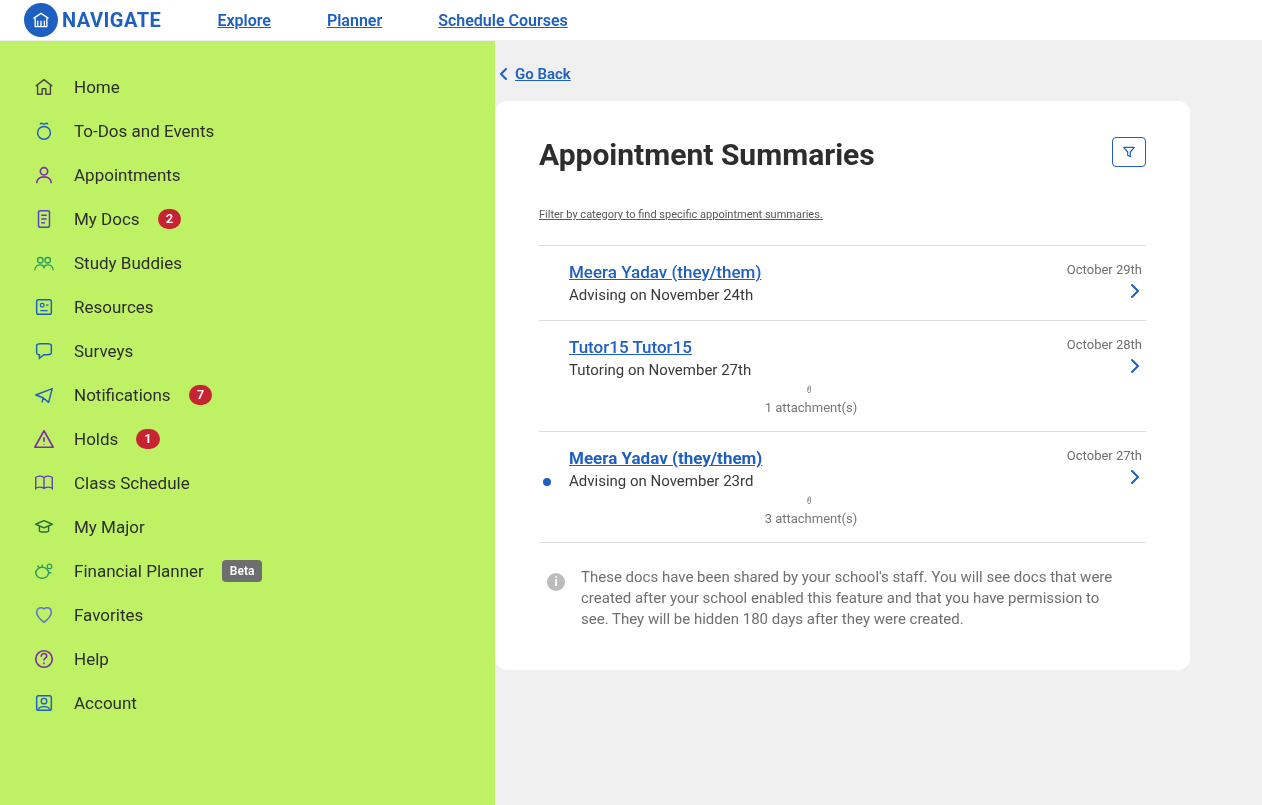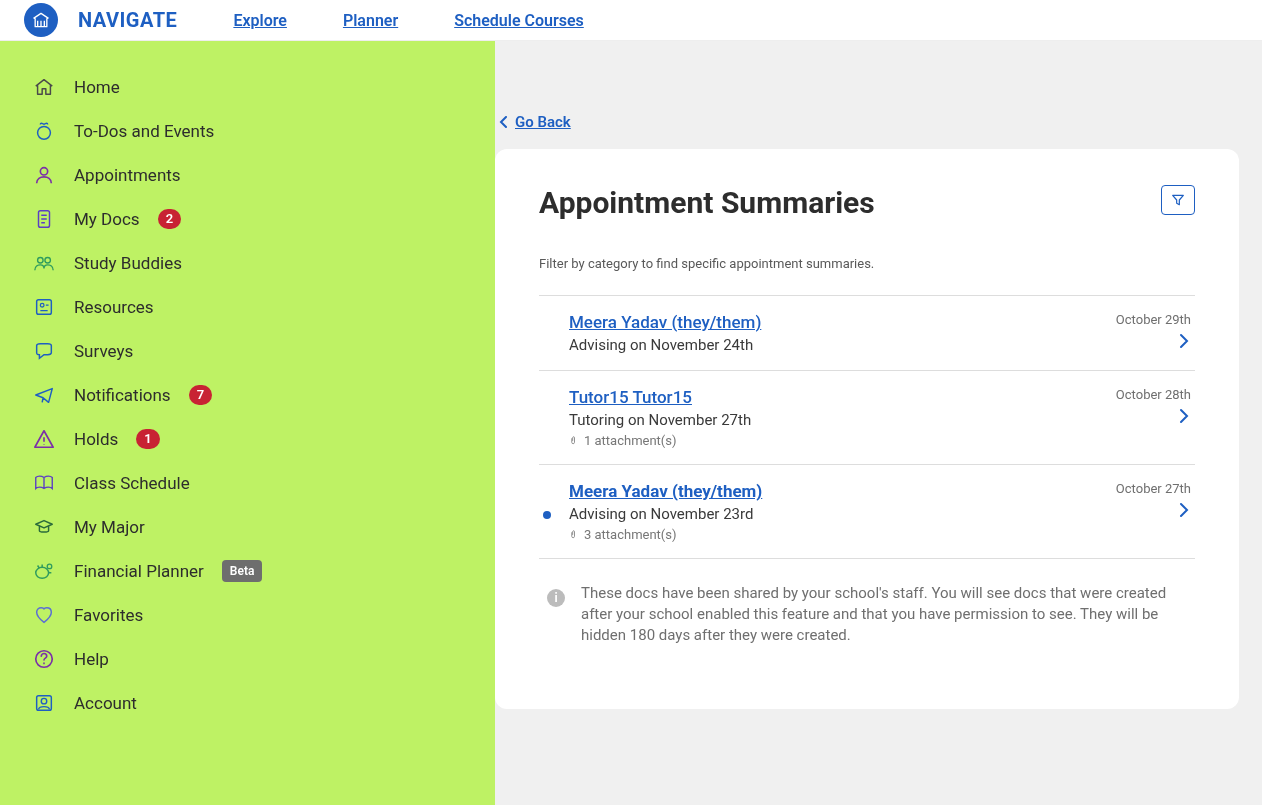--- a/index.html
+++ b/index.html
@@ -15,21 +15,21 @@
     background: #fff;
     height: 41px;
     display: flex;
     align-items: center;
     padding: 0 24px;
     border-bottom: 1px solid #eee;
   }
   .logo-wrap {
     display: flex;
     align-items: center;
-    gap: 20px;
+    gap: 4px;
     margin-right: 56px;
   }
   .logo-circle {
     width: 34px;
     height: 34px;
     background: #1e5fc2;
     border-radius: 50%;
     display: flex;
     align-items: center;
     justify-content: center;
@@ -95,22 +95,21 @@
     background: #6e6e6e;
     color: #fff;
     font-size: 12px;
     font-weight: 600;
     border-radius: 4px;
     padding: 4px 8px;
   }
 
   .main {
     flex: 1;
-    padding: 24px 23px 24px 0;
-    margin-top: 48px;
+    padding: 24px 72px 24px 0;
   }
   .goback {
     display: inline-flex;
     align-items: center;
     gap: 6px;
     color: #1e5fc2;
     text-decoration: underline;
     font-size: 15px;
     font-weight: 600;
     margin: 0 0 18px 4px;
@@ -139,22 +138,23 @@
     border: 1.5px solid #1e5fc2;
     border-radius: 4px;
     background: #fff;
     display: flex;
     align-items: center;
     justify-content: center;
     cursor: pointer;
   }
   .filter-caption {
     color: #595959;
-    font-size: 13px;
+    font-size: 11px;
     margin-bottom: 24px;
+    text-decoration: underline;
   }
   .summary-list { border-top: 1px solid #ddd; }
   .summary {
     display: flex;
     align-items: flex-start;
     gap: 14px;
     padding: 16px 4px 16px 0;
     border-bottom: 1px solid #ddd;
     cursor: pointer;
     position: relative;
@@ -173,20 +173,21 @@
     font-size: 15px;
     margin-top: 4px;
   }
   .summary-att {
     display: flex;
     align-items: center;
     gap: 4px;
     color: #777;
     font-size: 13px;
     margin-top: 4px;
+    flex-direction: column;
   }
   .summary-right {
     text-align: right;
     display: flex;
     flex-direction: column;
     align-items: flex-end;
     gap: 6px;
   }
   .summary-date {
     color: #6f6f6f;

